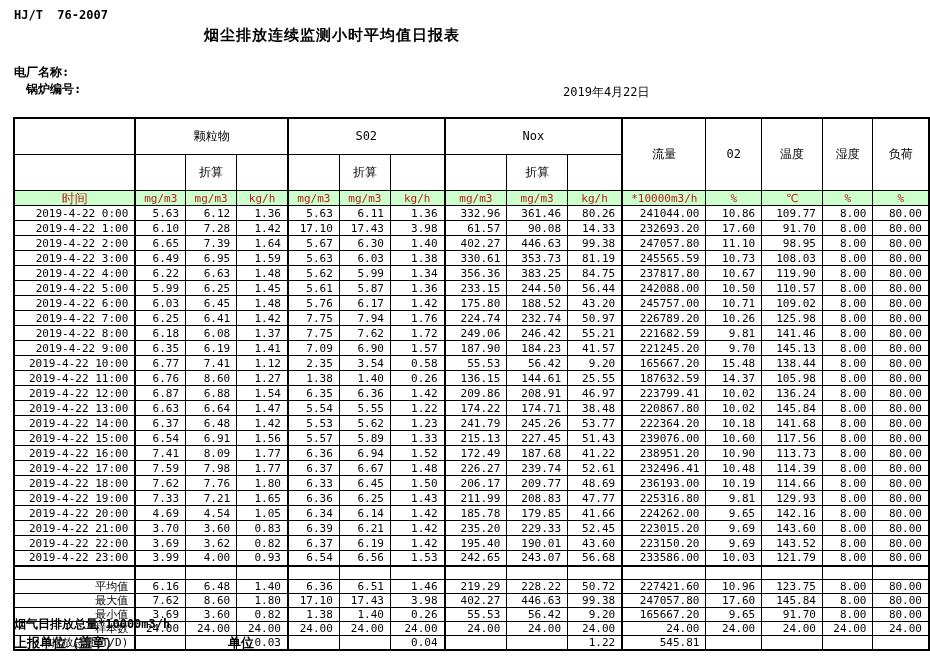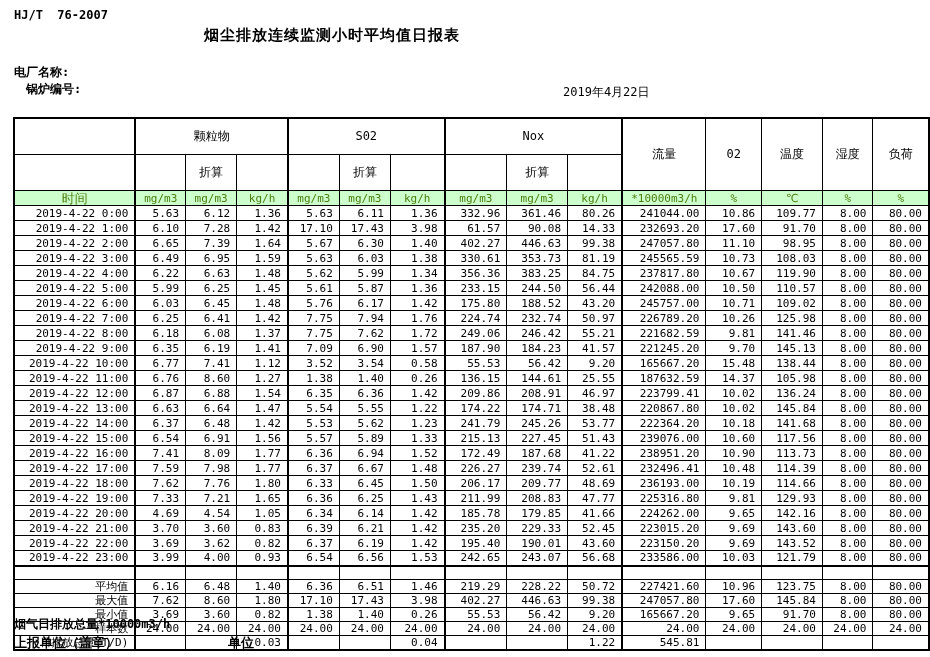--- a/index.html
+++ b/index.html
@@ -25,21 +25,21 @@
     border:2px solid #000;
   }
   table.report td {
     border:1px solid #000;
     font-size:11px; line-height:13px;
     padding:0 6px 0 0; text-align:right;
     white-space:pre; overflow:hidden;
   }
   tr.hr1 td, tr.hr2 td { height:14px; text-align:center; padding:11px; font-size:12px; }
   tr.units td {
-    height:15px; background:#ccffcc; color:#4d7c0f;
+    height:15px; background:#ccffcc; color:#b91c1c;
     text-align:center; padding:0; font-size:11px;
   }
   tr.units td.time-h { font-size:13px; }
   td.gl { border-left:2px solid #000 !important; }
   tr.data-row td { height:15px; }
   tr.last-data td { border-bottom:2px solid #000;padding-left:14px; }
   tr.spacer-row td { height:14px; }
   tr.summary-row td { height:14px; }
   td.time-cell { padding-right:8px; }
   td.c-o2 { text-align:center; padding:0; }
@@ -284,21 +284,21 @@
           <td class="c-o2">9.70</td>
           <td class="">145.13</td>
           <td class="">8.00</td>
           <td class="">80.00</td>
         </tr>
         <tr class="data-row">
           <td class="time-cell">2019-4-22 10:00</td>
           <td class="gl ">6.77</td>
           <td class="">7.41</td>
           <td class="">1.12</td>
-          <td class="gl ">3.52</td>
+          <td class="gl ">2.35</td>
           <td class="">3.54</td>
           <td class="">0.58</td>
           <td class="gl ">55.53</td>
           <td class="">56.42</td>
           <td class="">9.20</td>
           <td class="gl ">165667.20</td>
           <td class="c-o2">15.48</td>
           <td class="">138.44</td>
           <td class="">8.00</td>
           <td class="">80.00</td>

